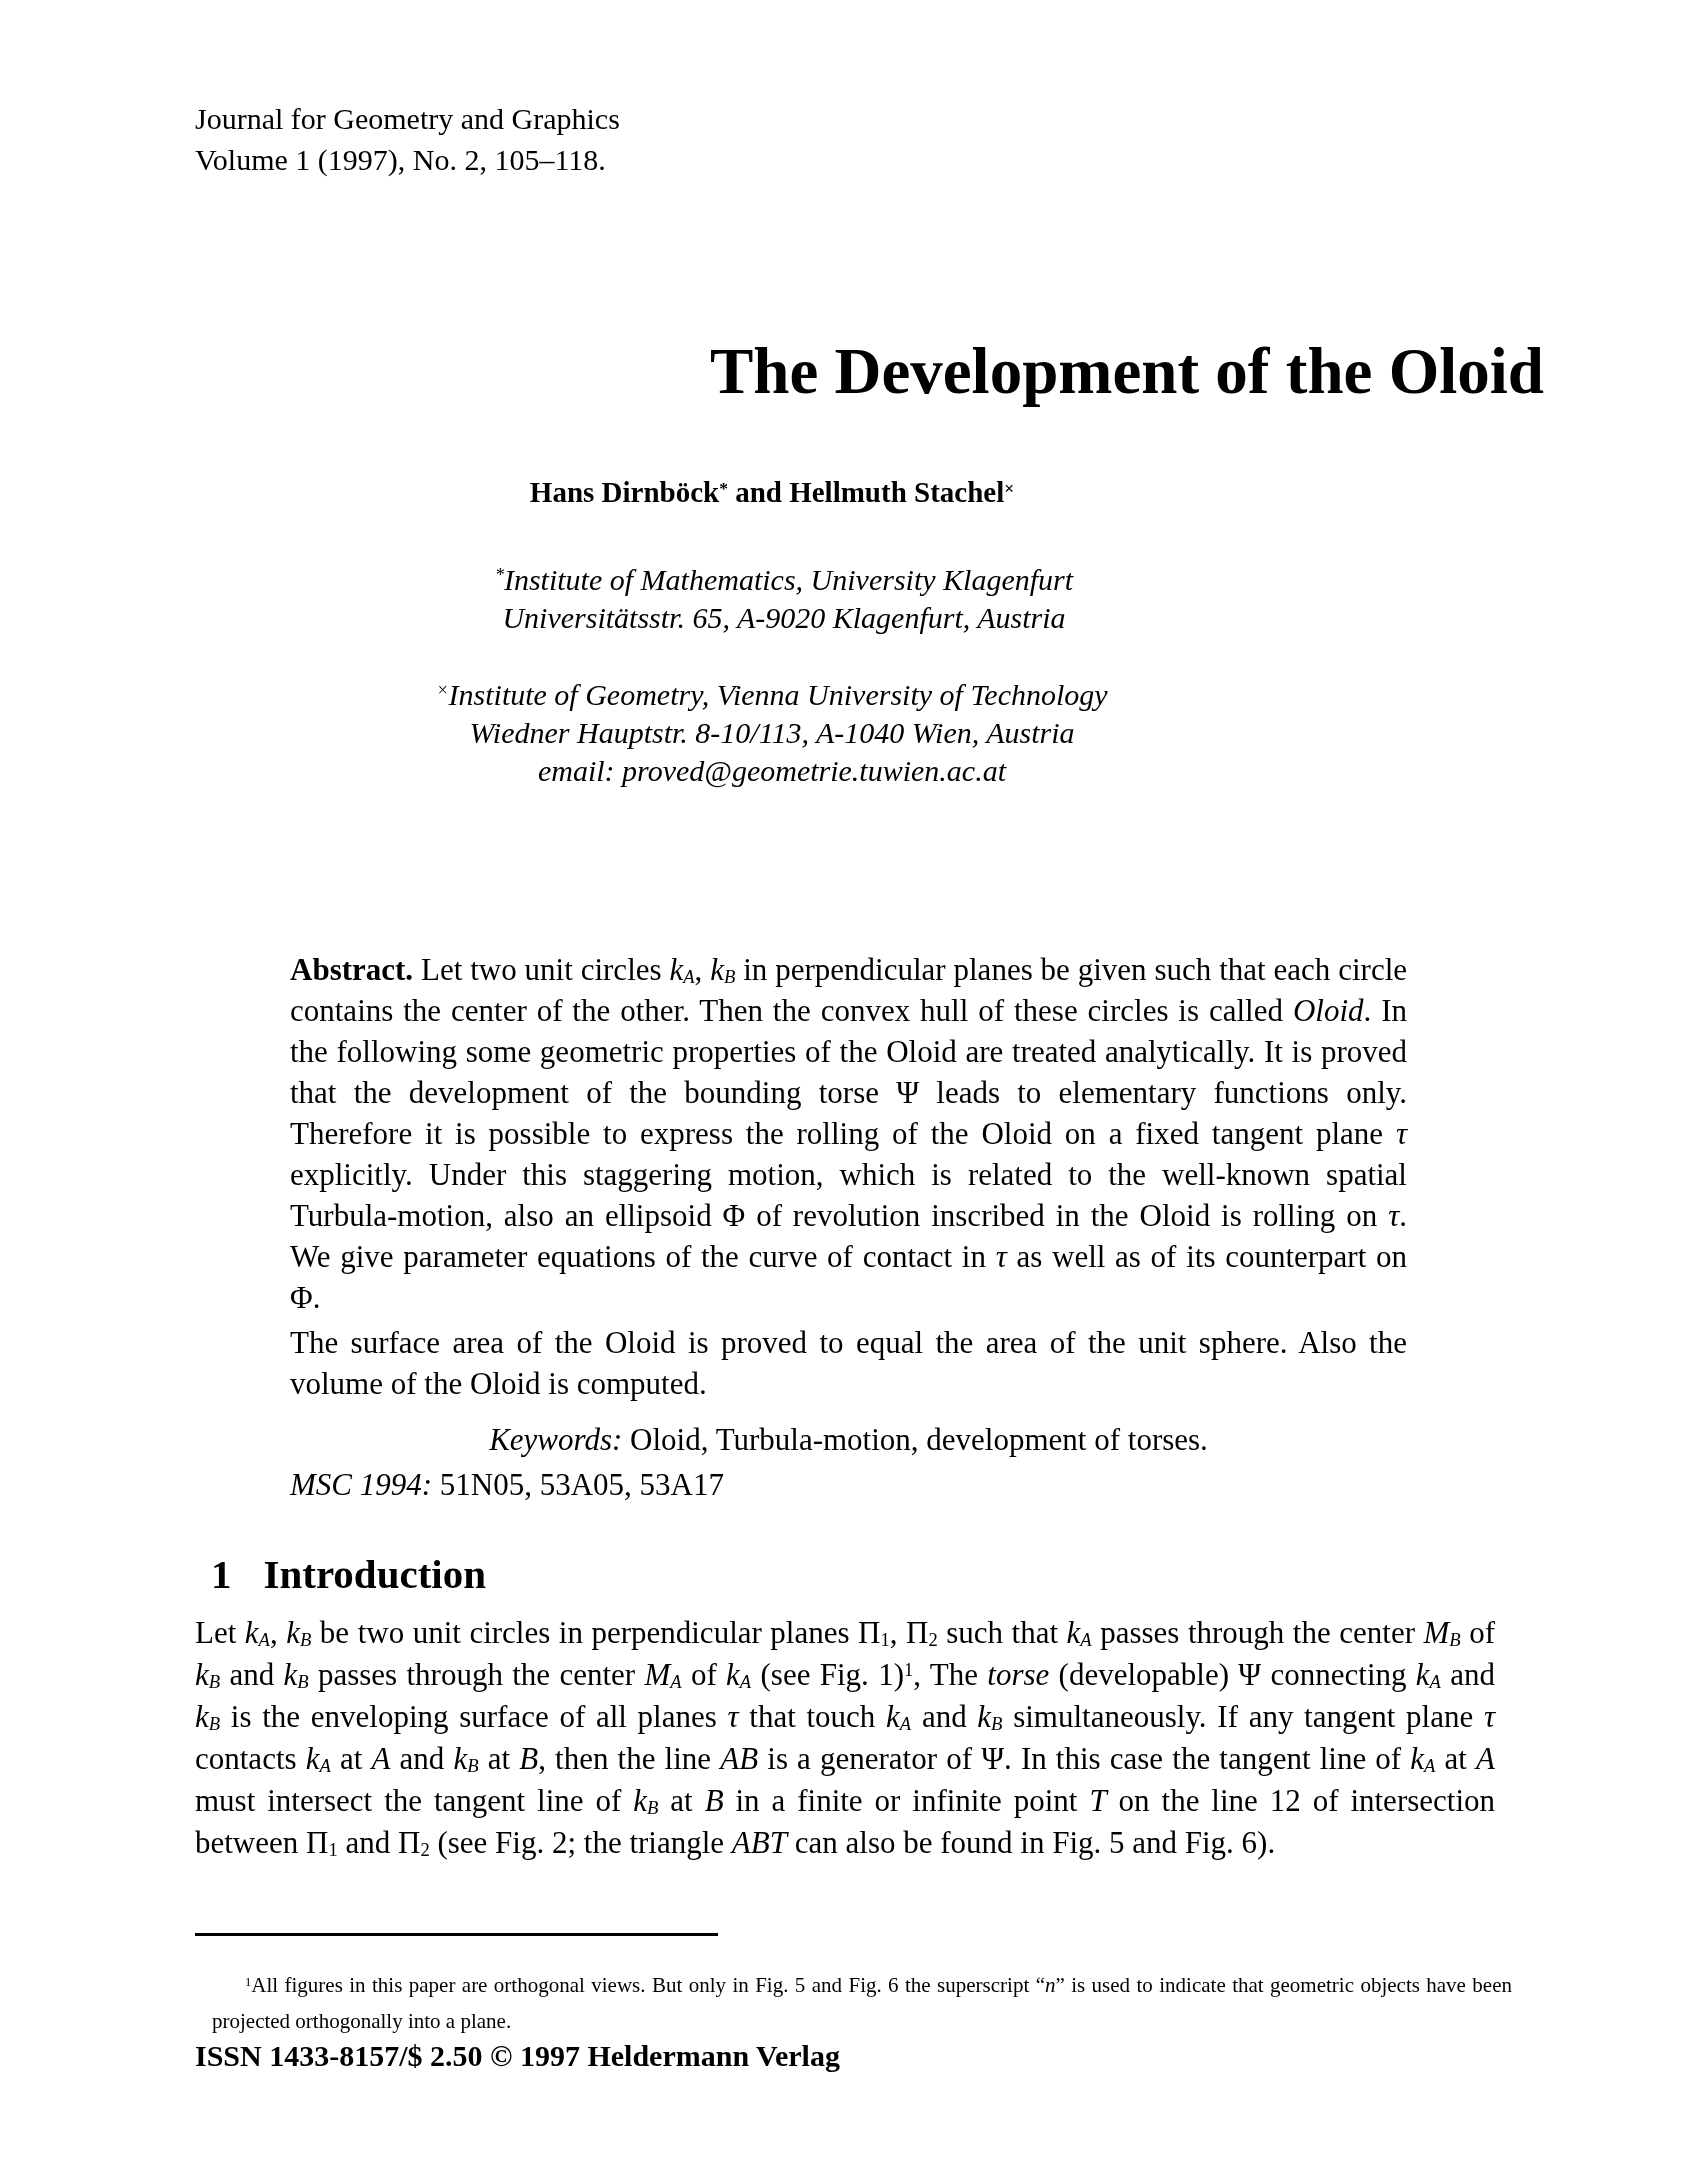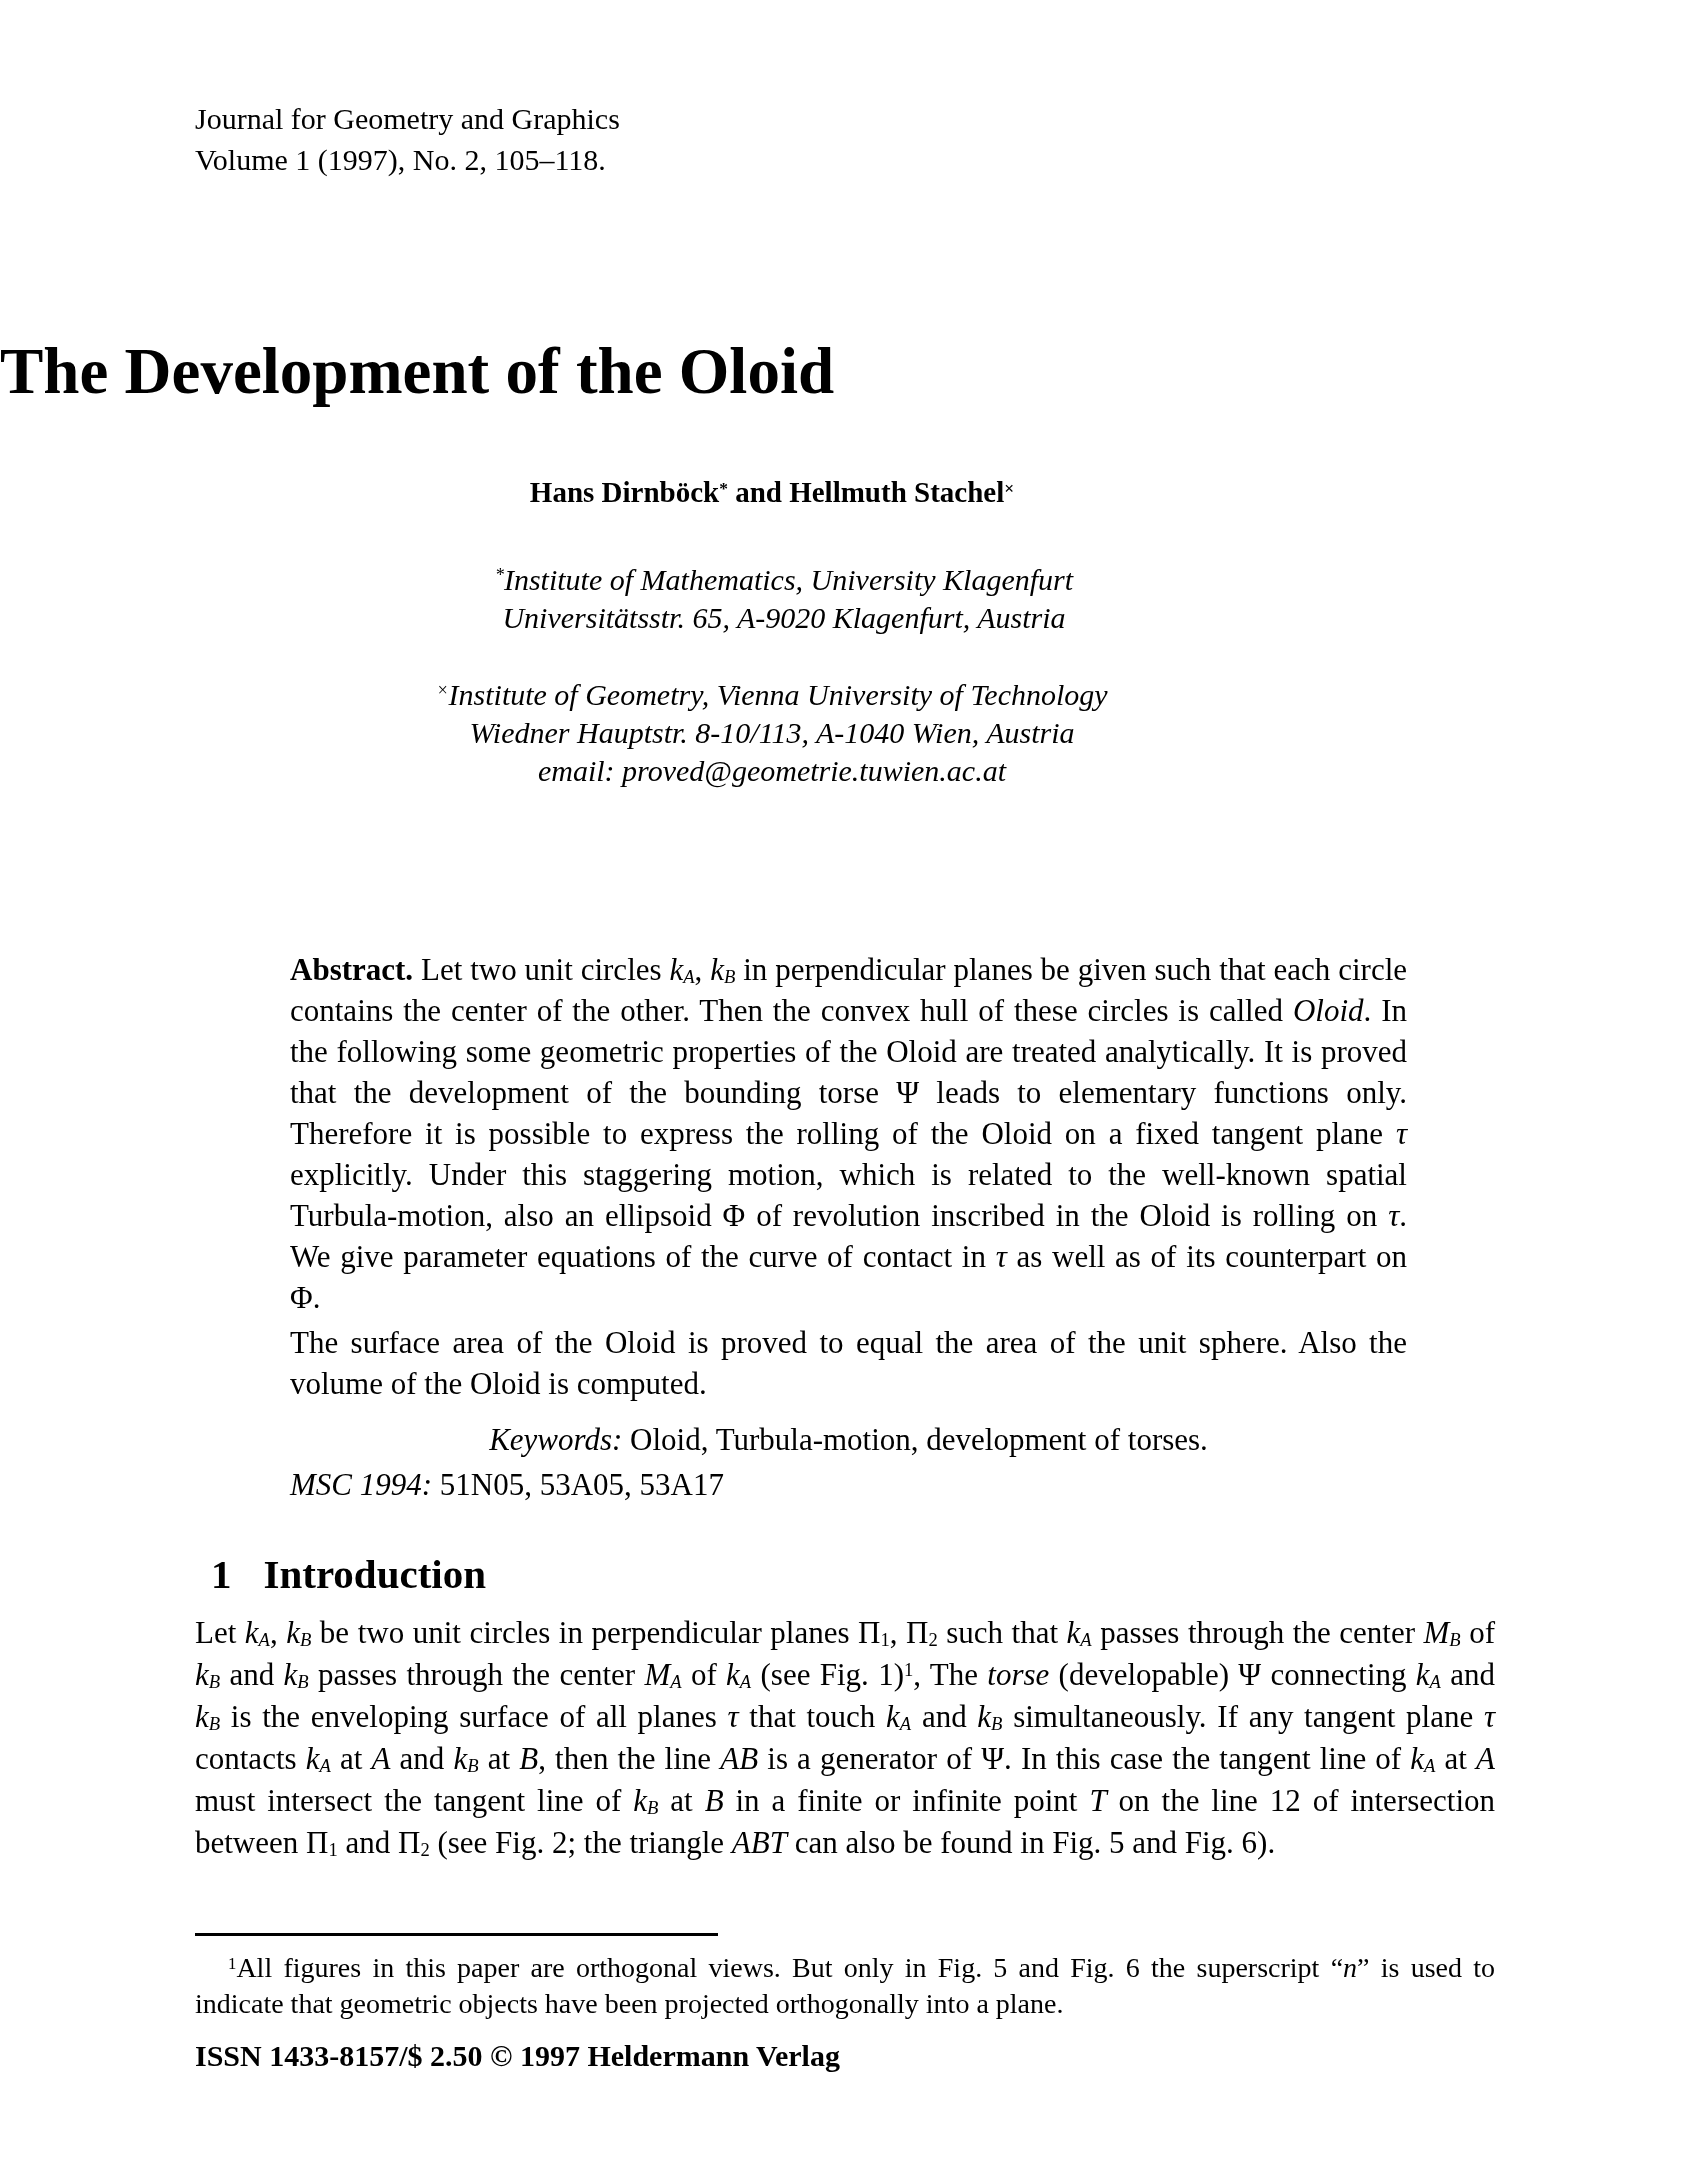--- a/index.html
+++ b/index.html
@@ -14,21 +14,21 @@
   }
   sup { font-size: 60%; line-height: 0; vertical-align: baseline; position: relative; top: -0.48em; }
   sub { font-size: 60%; line-height: 0; vertical-align: baseline; position: relative; top: 0.18em; }
 
   .journal-header {
     position: absolute; left: 195px; top: 98px;
     font-size: 30px; line-height: 41px;
   }
   .paper-title {
     position: absolute; left: 0; right: 0; top: 339px;
-    margin: 0; text-align: left;
+    margin: 0; text-align: right;
     font-size: 65px; font-weight: bold; line-height: 1;
   }
   .authors {
     position: absolute; left: 0; right: 0; top: 478px;
     text-align: center; font-size: 29px; font-weight: bold; line-height: 1;
   }
   .affiliation {
     position: absolute; left: 0; right: 0;
     text-align: center; font-style: italic;
     font-size: 30px; line-height: 38px;
@@ -54,21 +54,21 @@
     position: absolute; left: 195px; width: 1300px; top: 1612px;
     margin: 0; font-size: 31px; line-height: 42px; text-align: justify;
   }
 
   .footnote-rule {
     position: absolute; left: 195px; top: 1933px;
     width: 523px; height: 3.3px; background: #000000;
   }
   .footnote {
     position: absolute; left: 195px; width: 1300px; top: 1950px;
-    margin: 0; font-size: 28px; line-height: 36px; text-align: justify;
+    margin: 17px; font-size: 21px; line-height: 36px; text-align: justify;
     text-indent: 33px;
   }
   .issn-line {
     position: absolute; left: 195px; top: 2038px;
     font-size: 30px; line-height: 1.2; font-weight: bold;
   }
 </style>
 </head>
 <body>
 

